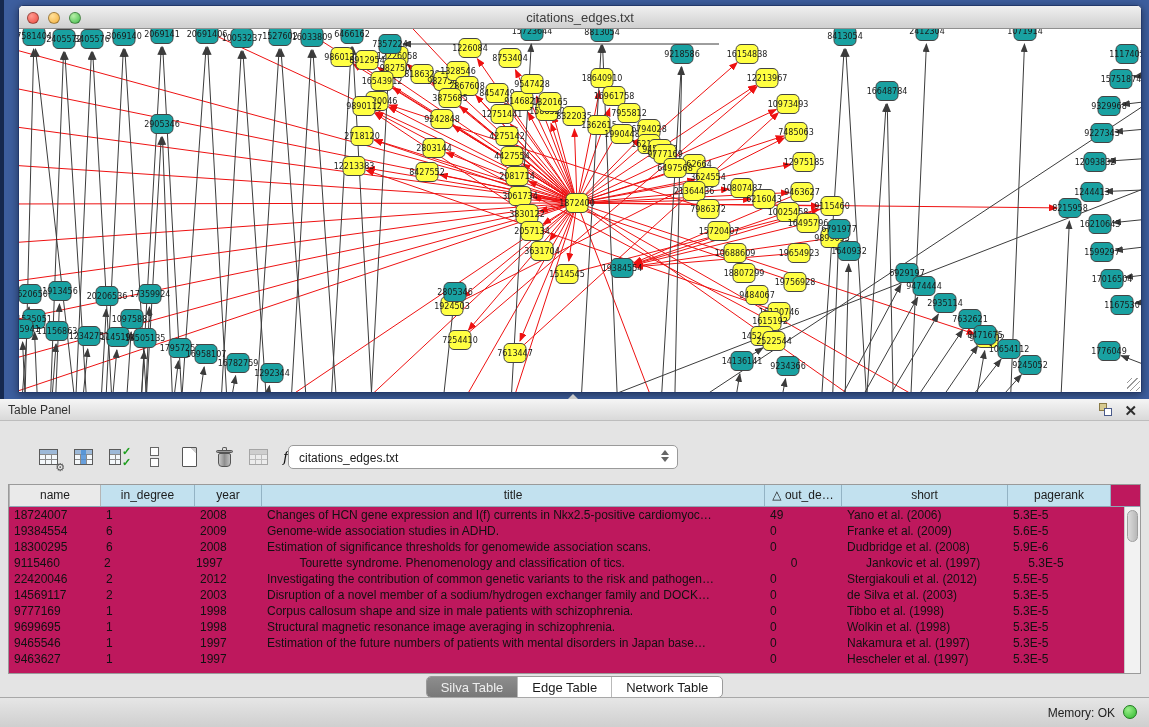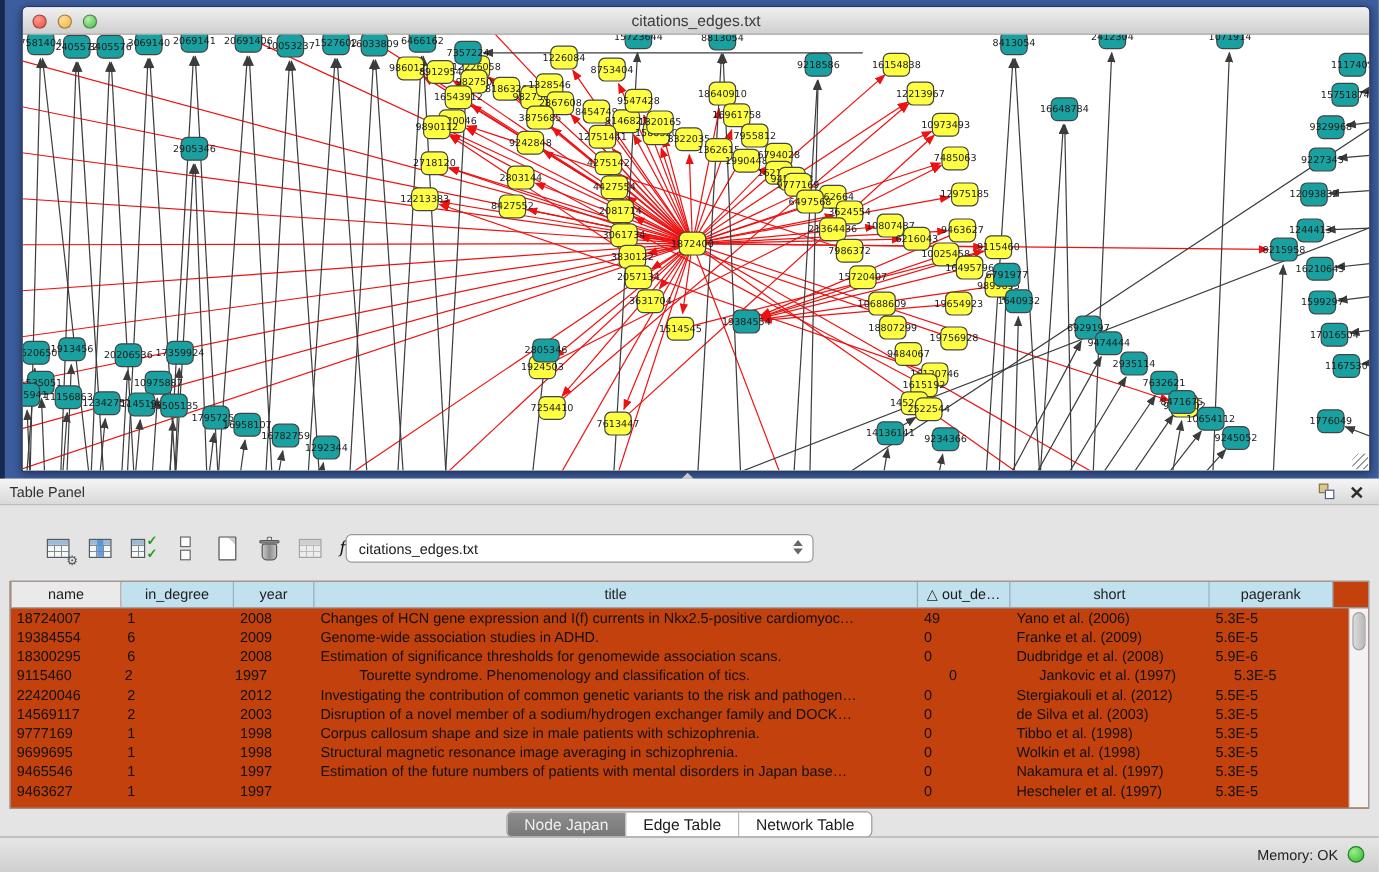--- a/index.html
+++ b/index.html
@@ -68,21 +68,21 @@
   .combo { position:absolute; left:288px; top:46px; width:390px; height:24px; background:#fff;
       border:1px solid #9a9a9a; border-radius:5px; font-size:12px; color:#1a1a1a; }
   .combo-text { position:absolute; left:10px; top:5px; }
   .combo-arrows { position:absolute; right:8px; top:4px; display:flex; flex-direction:column; gap:2px; }
   .combo-arrows i { width:0; height:0; border-left:4px solid transparent; border-right:4px solid transparent; }
   .arr-up { border-bottom:5px solid #666; }
   .arr-dn { border-top:5px solid #666; }
 
   
   .tbl-wrap { position:absolute; left:8px; top:85px; width:1133px; height:190px;
-      border:1px solid #9a9a9a; background:#c2410c; overflow:hidden; }
+      border:1px solid #9a9a9a; background:#be185d; overflow:hidden; }
   .hdr-row { display:flex; height:22px; border-bottom:1px solid #8fa6b5; }
   .hdr-cell { background:#c2e1ef; border-right:1px solid #93b3c4; font-size:12px; color:#1c1c1c;
       text-align:center; line-height:21px; overflow:hidden; white-space:nowrap; }
   .hdr-cell.gray { background:#eaeaea; border-right:1px solid #b5b5b5; border-left:1px solid #b5b5b5; }
   .body-rows { position:absolute; left:0; top:22px; right:16px; bottom:0; overflow:hidden; }
   .data-row { display:flex; height:16px; }
   .cell { font-size:12px; color:#111; padding-left:5px; white-space:nowrap; overflow:hidden; line-height:16px; }
   .vscroll { position:absolute; right:0; top:22px; width:16px; bottom:0; background:#f2f2f2; border-left:1px solid #c9c9c9; }
   .vthumb { position:absolute; left:2px; top:3px; width:11px; height:32px; background:linear-gradient(90deg,#dcdcdc,#b8b8b8);
       border:1px solid #9e9e9e; border-radius:6px; }
@@ -989,21 +989,21 @@
           <div class="cell" style="width: 103px;">5.3E-5</div>
         </div>
       </div>
     <div class="vscroll">
       <div class="vthumb"></div>
     </div>
   </div>
 
   <div class="tabs">
     <div class="tab-group">
-      <div class="tab active">Node Japan</div>
+      <div class="tab active">Silva Table</div>
       <div class="tab">Edge Table</div>
       <div class="tab">Network Table</div>
     </div>
   </div>
 </div>
 
 <div class="statusbar">
   <span class="mem">Memory: OK</span>
   <span class="mem-dot"></span>
 </div>

